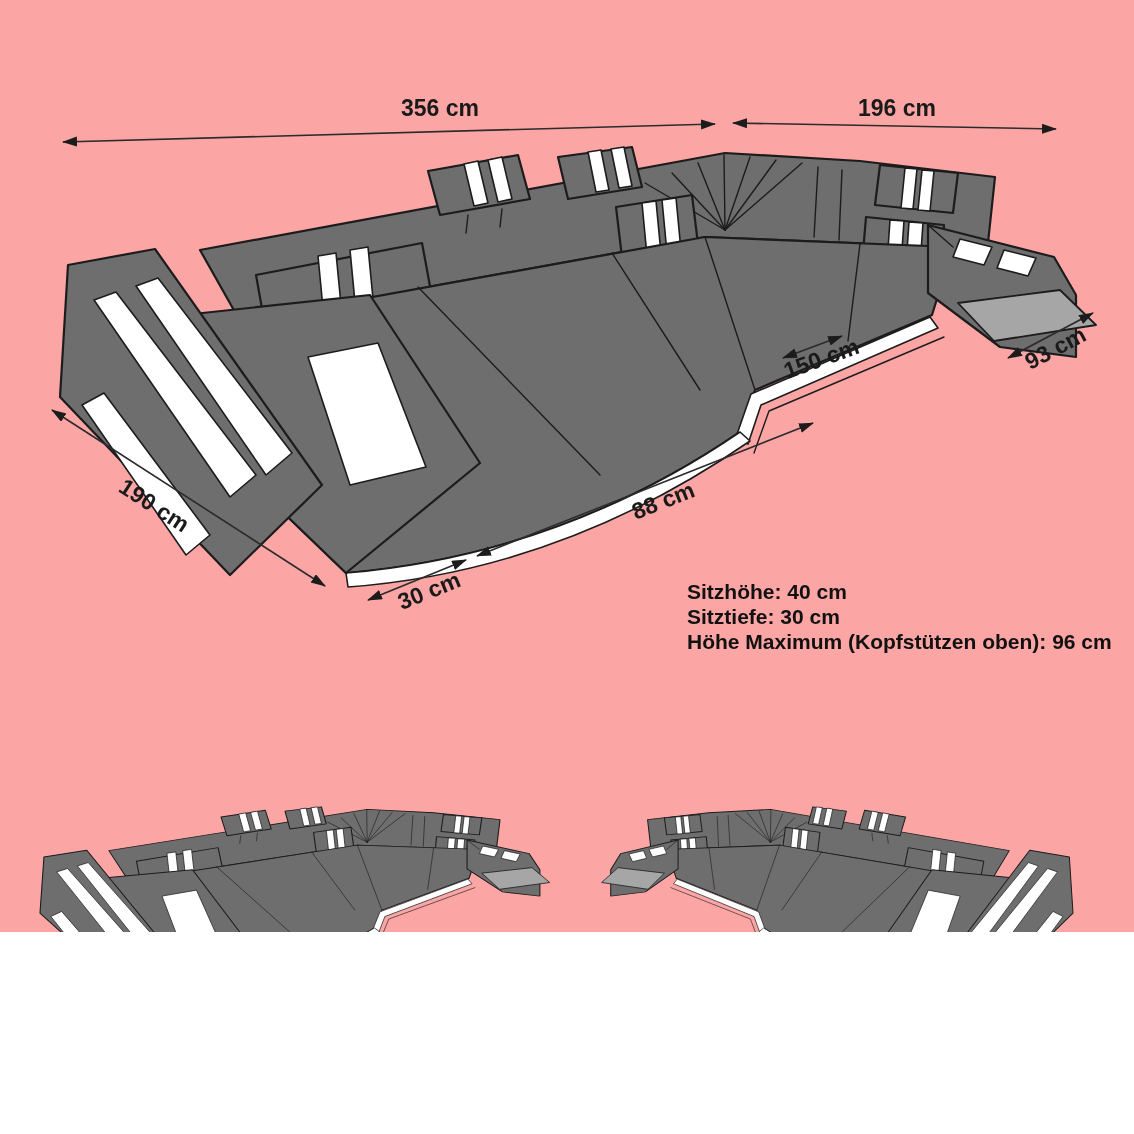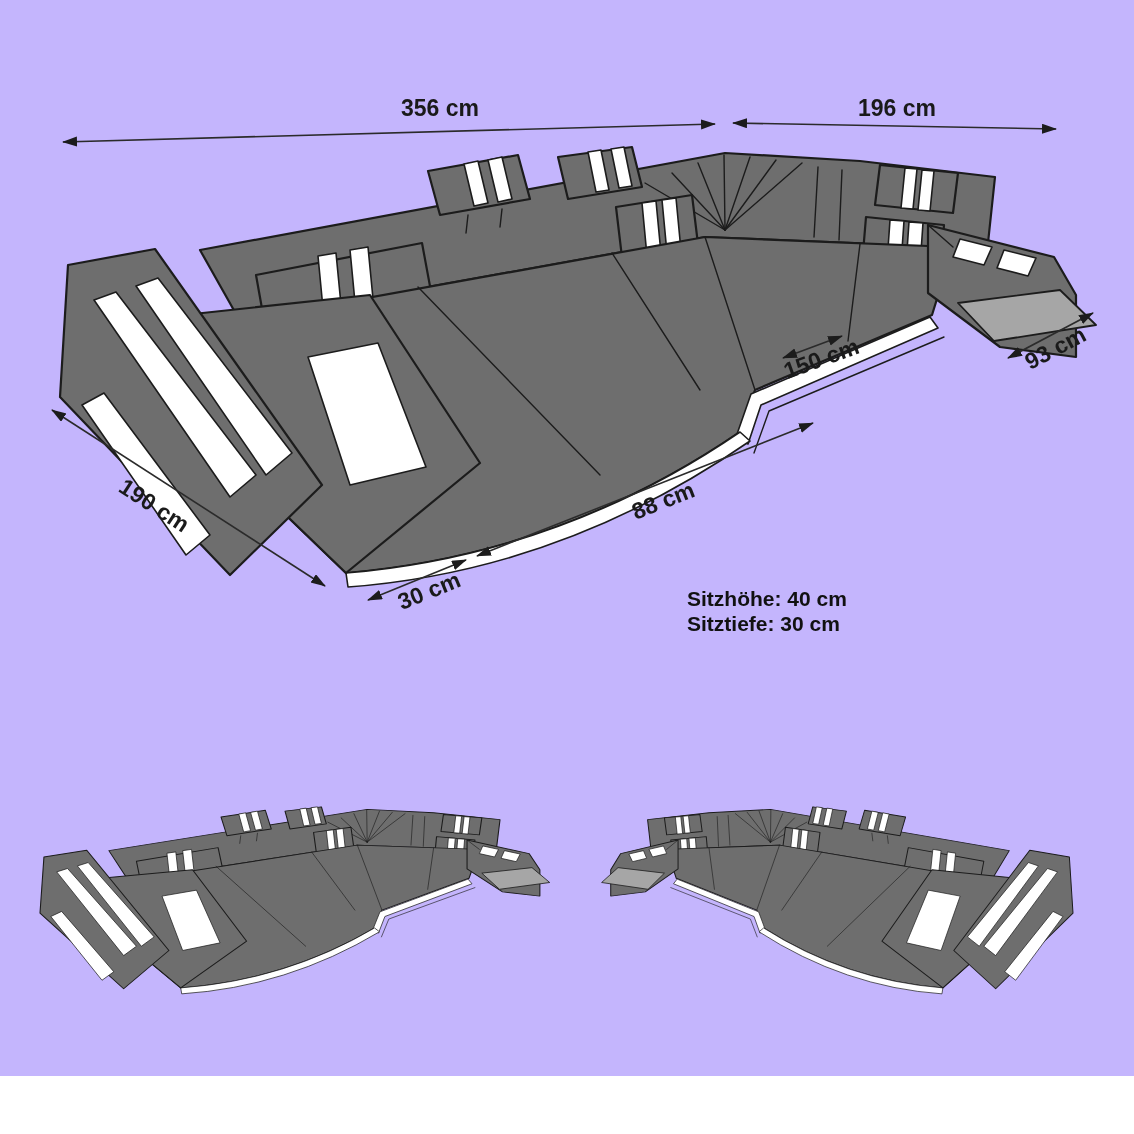--- a/index.html
+++ b/index.html
@@ -1,28 +1,28 @@
 <!DOCTYPE html>
 <html><head>
 <meta charset="utf-8">
 <style>
   html,body{margin:0;padding:0;background:#ffffff;}
   .canvas{
     position:relative;
-    width:1134px;height:1076px;
-    background:#c4b5fd;
+    width:1134px;height:932px;
+    background:#fca5a5;
     overflow:hidden;
     font-family:"Liberation Sans","DejaVu Sans",sans-serif;
     color:#1a1a1a;
   }
   .diagram-svg{position:absolute;left:0;top:0;}
   .spec-block{
     position:absolute;left:687px;top:579px;
     font-size:21px;line-height:25px;font-weight:bold;
-    color:#111111;white-space:nowrap;margin-top:7px;
+    color:#111111;white-space:nowrap;
   }
   .variant-label{
     position:absolute;top:1066px;width:406px;
     text-align:center;font-size:27px;font-weight:400;color:#1f1f1f;
   }
   .variant-label.left{left:120px;}
   .variant-label.right{left:609px;}
   .dim-label{
     font-size:23px;font-weight:600;fill:#1a1a1a;
     font-family:"Liberation Sans","DejaVu Sans",sans-serif;
@@ -145,16 +145,17 @@
       <text class="dim-label" transform="translate(824,366) rotate(-20)" text-anchor="middle">150 cm</text>
 
       <path class="dim-line" marker-start="url(#arrow)" marker-end="url(#arrow)" d="M1008,358 L1093,313"></path>
       <text class="dim-label" transform="translate(1059,355) rotate(-28)" text-anchor="middle">93 cm</text>
     </g>
   </svg>
 
   <div class="spec-block">
     <div>Sitzhöhe: 40 cm</div>
     <div>Sitztiefe: 30 cm</div>
+    <div>Höhe Maximum (Kopfstützen oben): 96 cm</div>
   </div>
 
 
 </div>
 
 </body></html>

